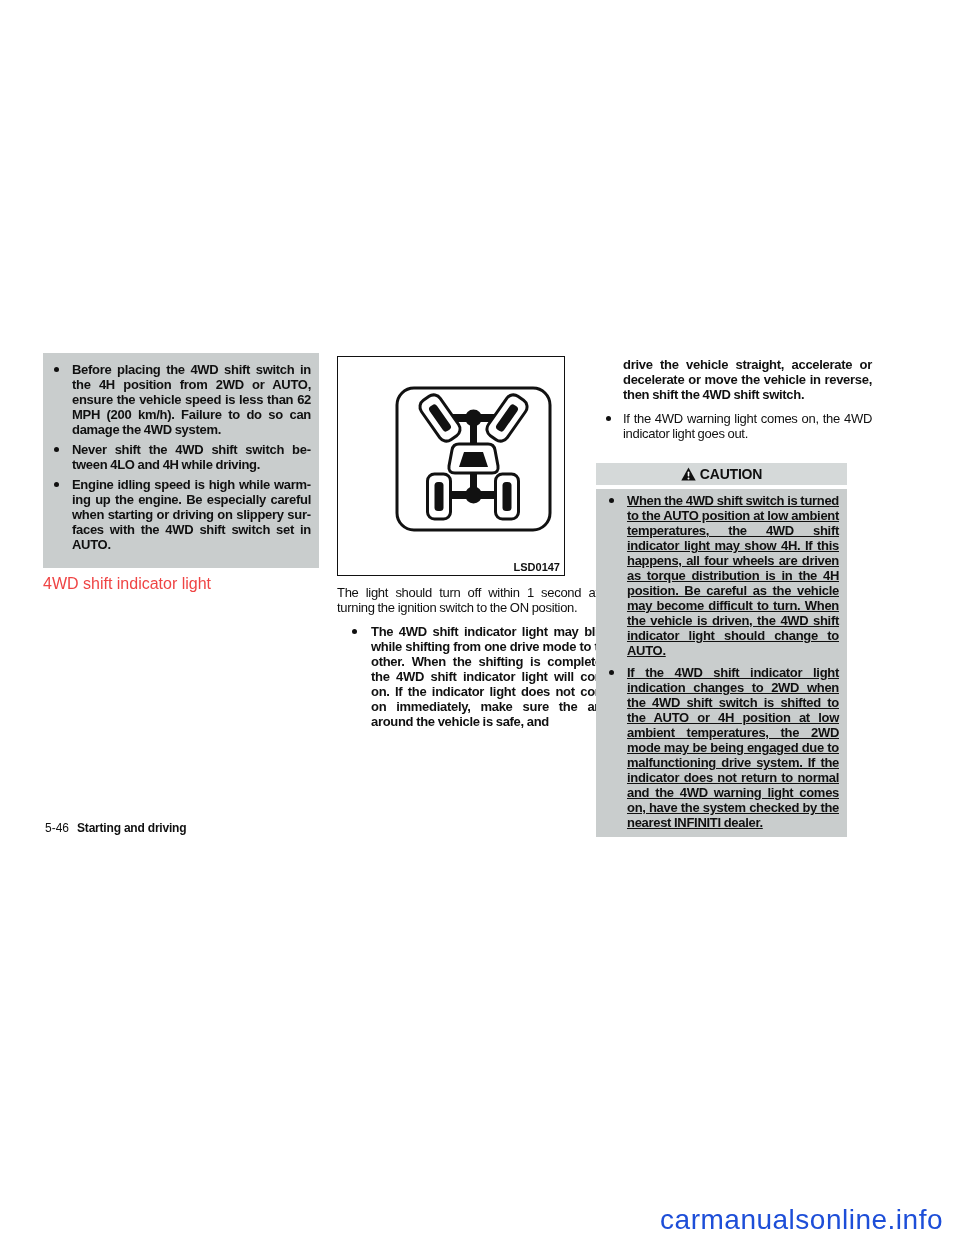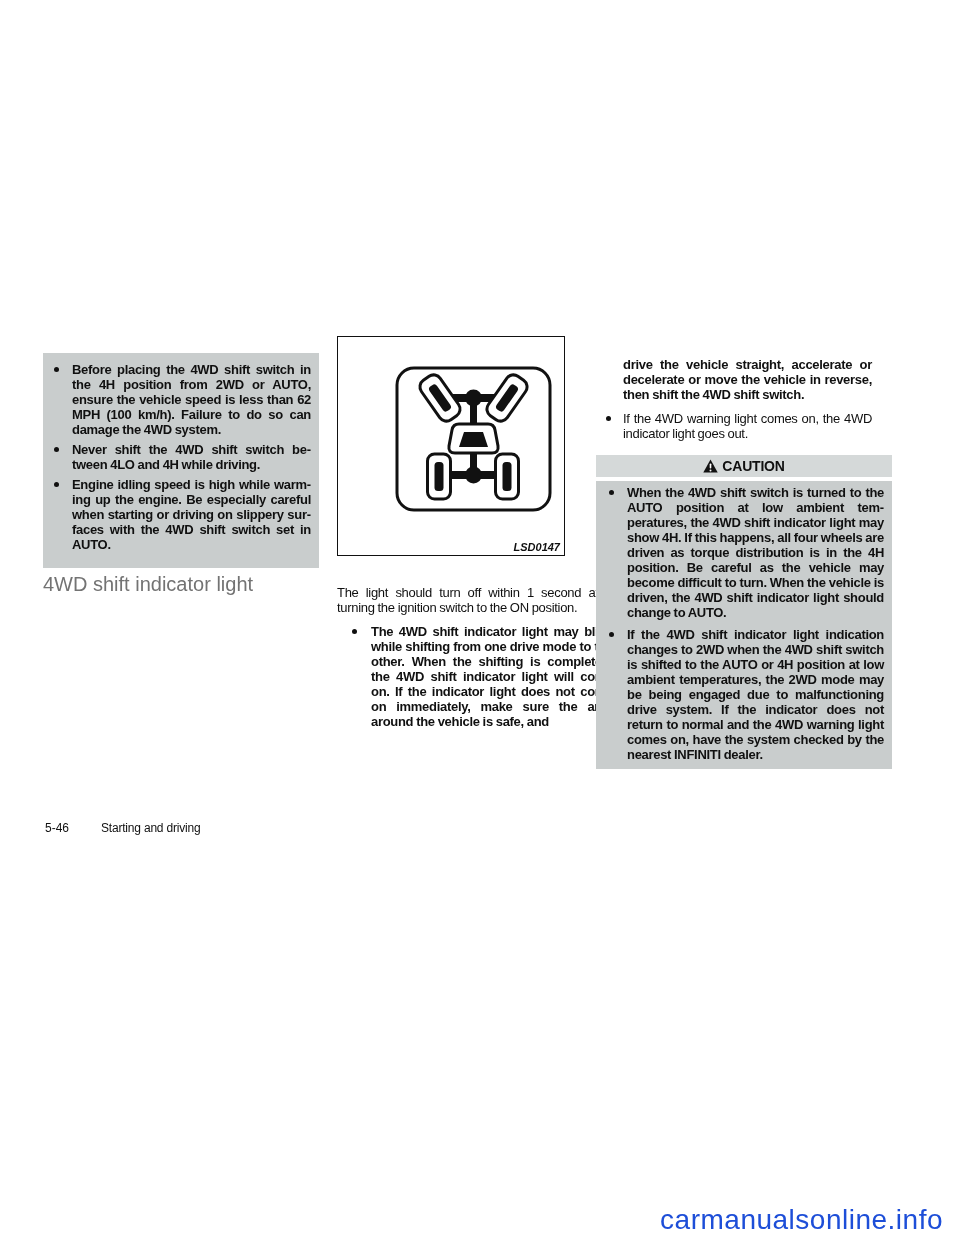--- a/index.html
+++ b/index.html
@@ -15,63 +15,63 @@
   
   .bullet-row{display:flex;align-items:flex-start;}
   .dot{flex:0 0 auto;width:5px;height:5px;border-radius:50%;background:#101010;margin-top:5px;}
   .bullet-text{flex:1 1 auto;}
   
   .col-left{position:absolute;left:43px;top:353px;width:276px;}
   .warn-box{background:#c9cdcd;padding:9px 8px 8px 11px;box-sizing:border-box;}
   .warn-box .bullet-row{margin-bottom:5px;}
   .warn-box .bullet-row:last-child{margin-bottom:8px;}
   .warn-box .bullet-text{margin-left:13px;}
-  .section-heading{margin-top:7px;font-size:20px;line-height:18px;color:#737373;}
+  .section-heading{margin-top:7px;font-size:16px;line-height:18px;color:#ef4444;}
   
-  .figure-frame{position:absolute;left:337px;top:336px;width:228px;height:220px;
-    border:1.5px solid #111;box-sizing:border-box;background:#fff;font-style:italic;}
+  .figure-frame{position:absolute;left:337px;top:356px;width:228px;height:220px;
+    border:1.5px solid #111;box-sizing:border-box;background:#fff;}
   .figure-label{position:absolute;right:4px;bottom:2px;font-size:11px;font-weight:bold;
     letter-spacing:0;color:#101010;}
   
   .col-mid{position:absolute;left:337px;top:585px;width:276px;}
   .col-mid p{margin:0 0 9px 0;}
   .col-mid .bullet-row{padding-left:15px;margin-top:7px;}
   .col-mid .bullet-text{margin-left:14px;}
   
   .col-right{position:absolute;left:596px;top:357px;width:276px;}
   .continuation{margin-left:27px;margin-bottom:9px;}
-  .col-right > .bullet-row{padding-left:10px;margin-bottom:14px;justify-content:space-between;}
+  .col-right > .bullet-row{padding-left:10px;margin-bottom:22px;justify-content:space-between;}
   .col-right > .bullet-row .bullet-text{margin-left:12px;}
-  .caution-box{width:296px;}
+  .caution-box{width:251px;}
   .caution-header{background:#d5d9d9;height:22px;display:flex;align-items:center;
     justify-content:center;margin-bottom:4px;}
   .caution-title{font-size:14px;font-weight:bold;letter-spacing:-0.2px;color:#101010;margin-left:4px;}
   .warning-triangle{width:15px;height:14px;display:block;}
   .caution-body{background:#c9cdcd;padding:4px 8px 7px 4px;box-sizing:border-box;}
   .caution-body .bullet-row{padding-left:9px;margin-bottom:7px;}
   .caution-body .bullet-row:last-child{margin-bottom:0;}
-  .caution-body .bullet-text{margin-left:13px;}
+  .caution-body .bullet-text{margin-left:13px;text-decoration:underline;}
   
   .footer{position:absolute;left:45px;top:821px;font-size:12px;color:#101010;
     display:flex;align-items:baseline;}
   .footer .pageno{letter-spacing:0;}
-  .footer .section{font-weight:normal;margin-left:32px;letter-spacing:-0.2px;}
+  .footer .section{font-weight:bold;margin-left:8px;letter-spacing:-0.2px;}
   .watermark{position:absolute;right:17px;top:1204px;font-size:28px;color:#1d4ed8;
     letter-spacing:0.5px;}
 </style>
 </head>
 <body>
 
 <div class="page">
 
   <div class="col-left">
     <div class="warn-box body-text bold">
       <div class="bullet-row">
         <span class="dot"></span>
-        <span class="bullet-text">Before placing the 4WD shift switch in the 4H position from 2WD or AUTO, ensure the vehicle speed is less than 62 MPH (100 km/h). Failure to do so can damage the 4WD system.</span>
+        <span class="bullet-text">Before placing the 4WD shift switch in the 4H position from 2WD or AUTO, ensure the vehicle speed is less than 62 MPH (200 km/h). Failure to do so can damage the 4WD system.</span>
       </div>
       <div class="bullet-row">
         <span class="dot"></span>
         <span class="bullet-text">Never shift the 4WD shift switch be­tween 4LO and 4H while driving.</span>
       </div>
       <div class="bullet-row">
         <span class="dot"></span>
         <span class="bullet-text">Engine idling speed is high while warm­ing up the engine. Be especially careful when starting or driving on slippery sur­faces with the 4WD shift switch set in AUTO.</span>
       </div>
     </div>

